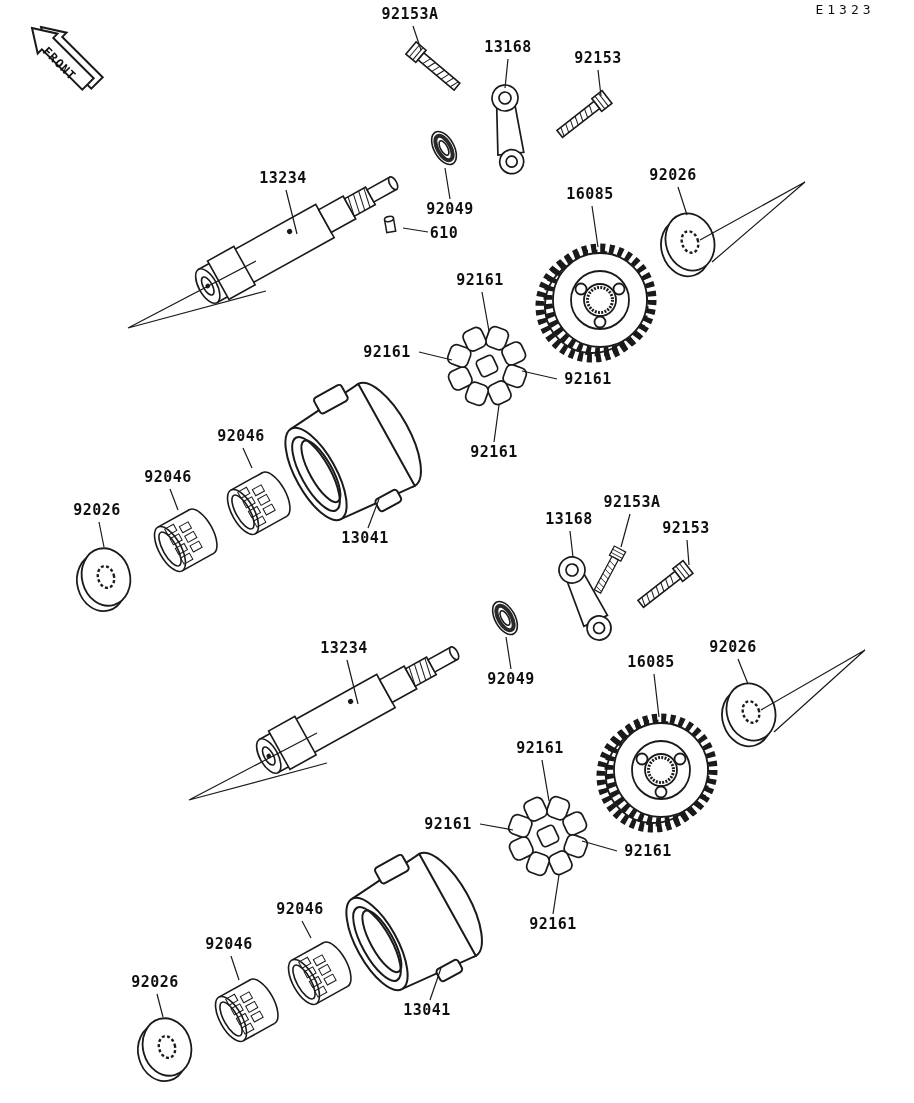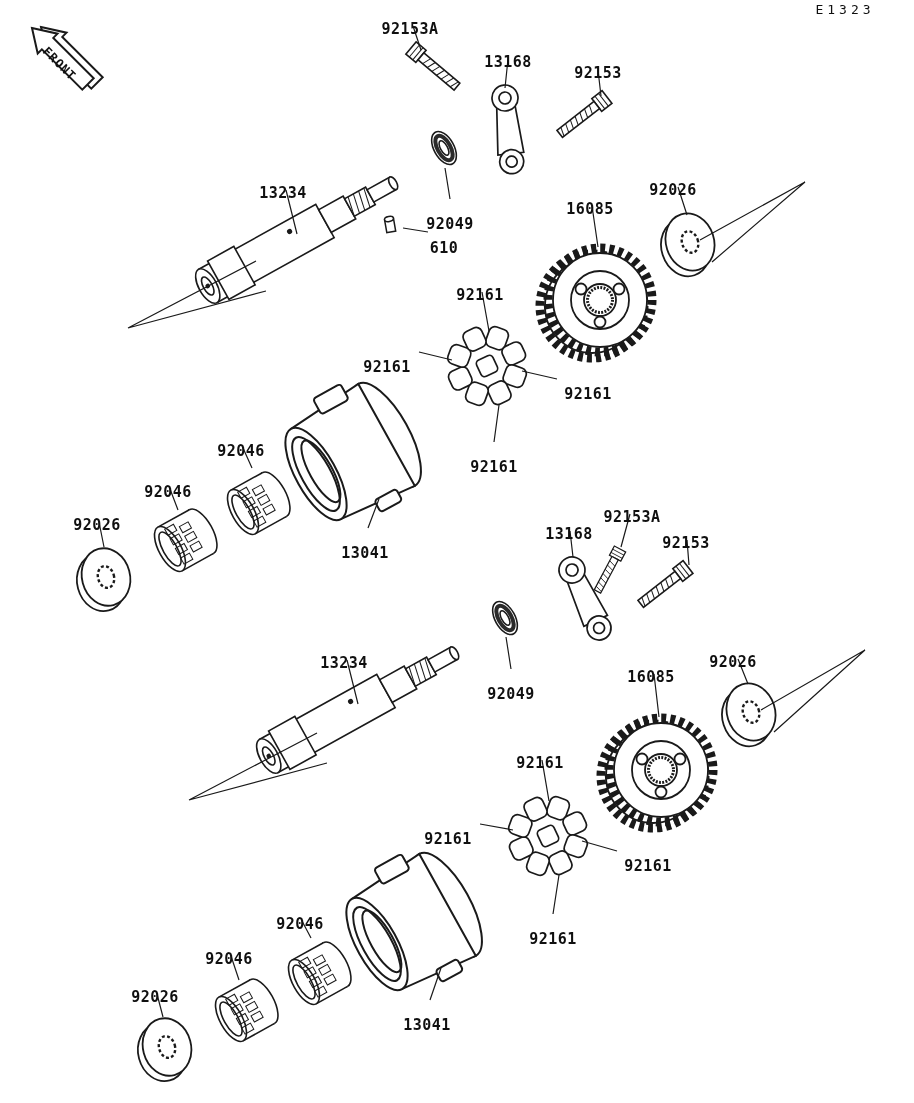--- a/index.html
+++ b/index.html
@@ -8,21 +8,20 @@
   .stage svg { position:absolute; left:0; top:0; }
   .part-label {
     position:absolute;
     transform:translateX(-50%);
     font-weight:bold;
     font-size:15px;
     color:#101010;
     letter-spacing:0.5px;
     white-space:nowrap;
     line-height:1.1;
-    margin-top:15px;
   }
   .diagram-code {
     position:absolute;
     top:2px;
     left:845px;
     transform:translateX(-50%);
     font-weight:normal;
     font-size:13px;
     letter-spacing:4px;
     color:#101010;

